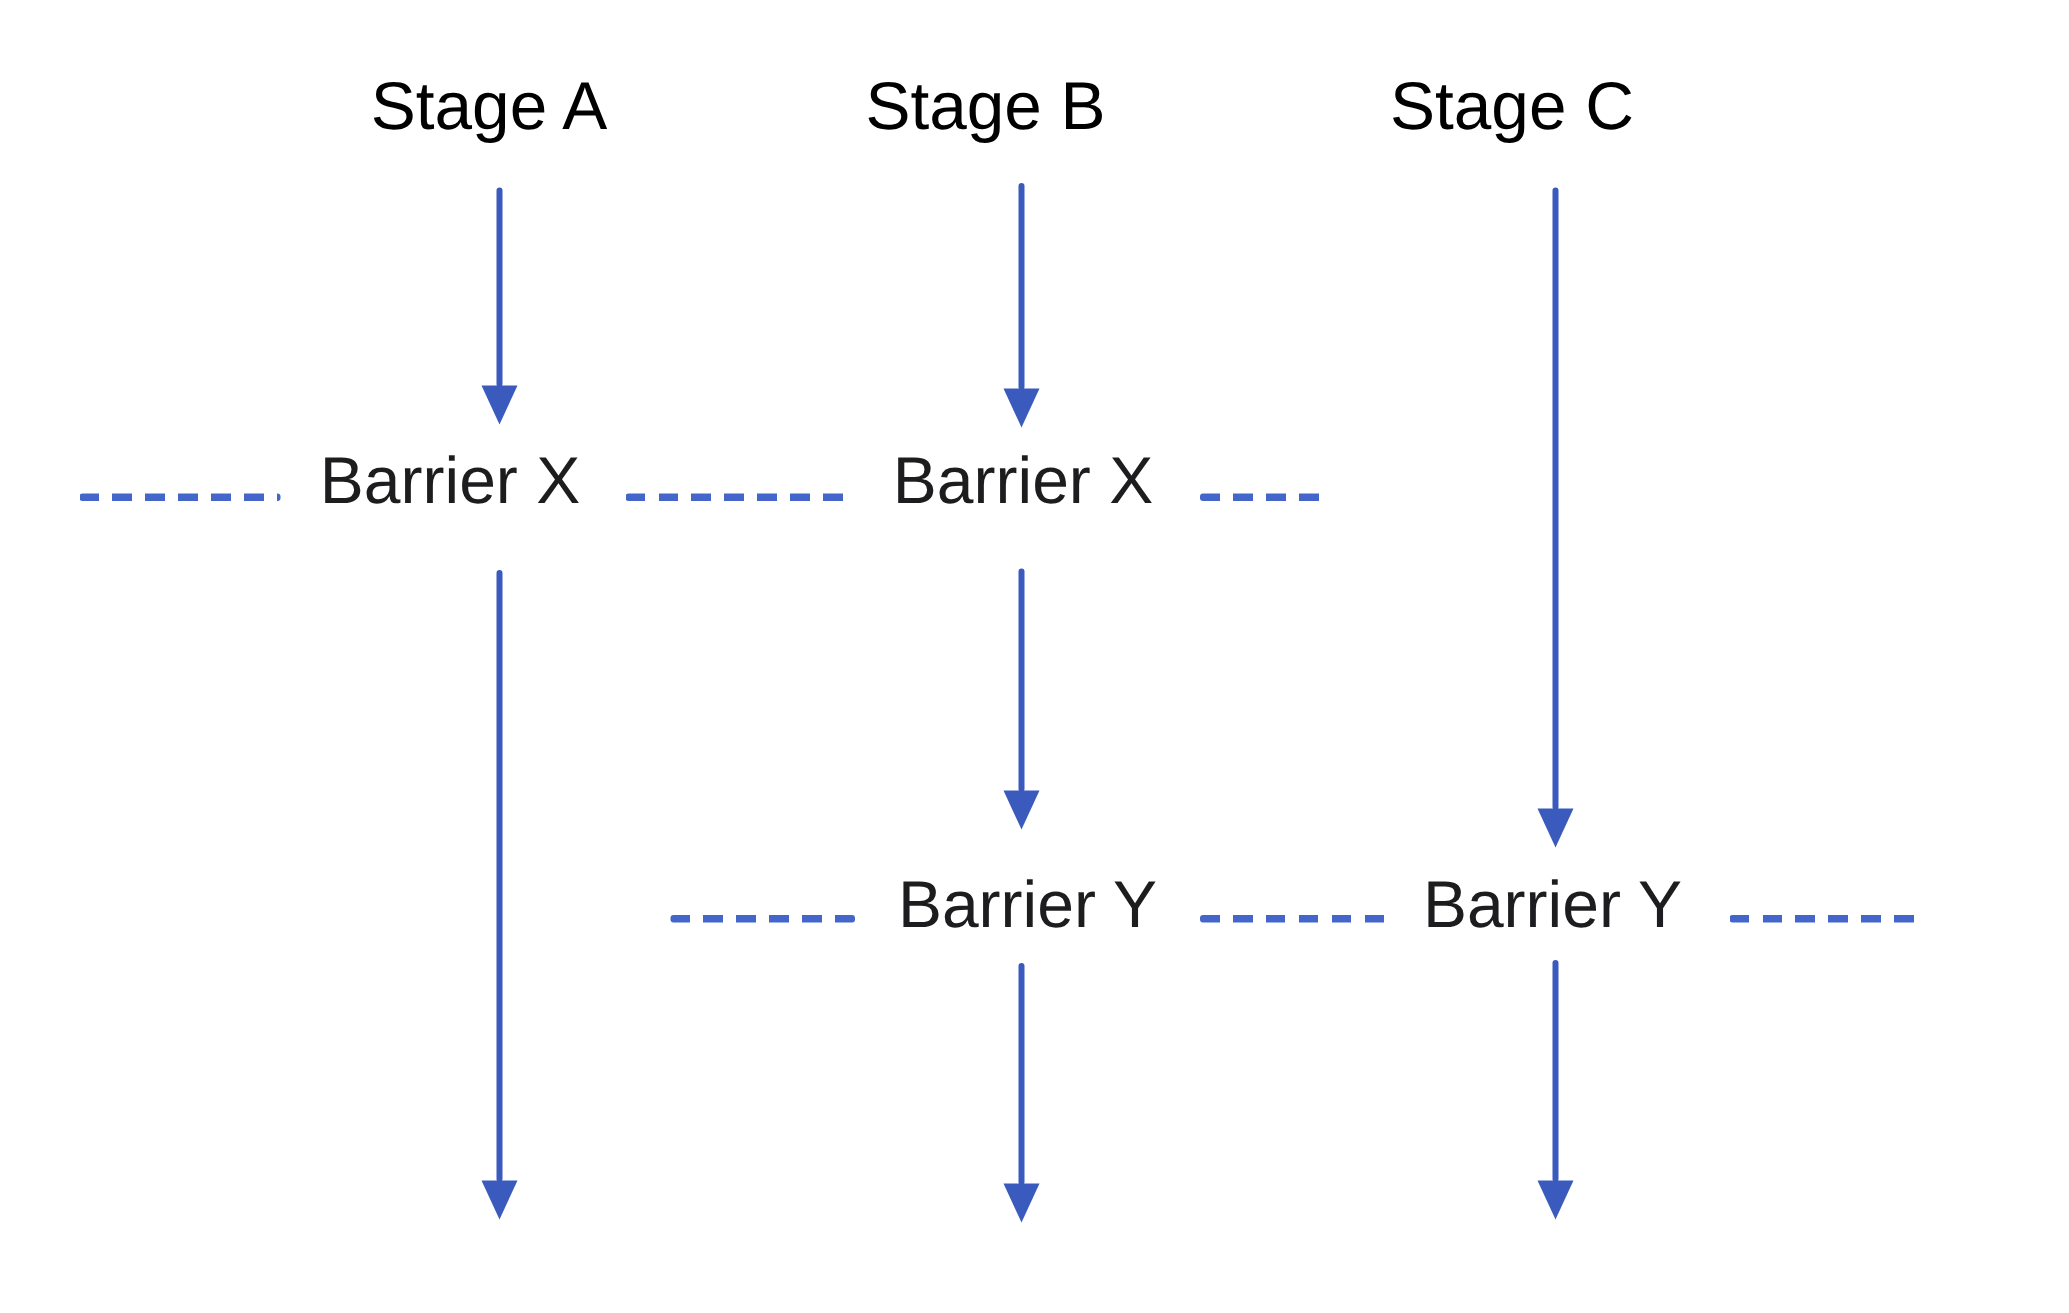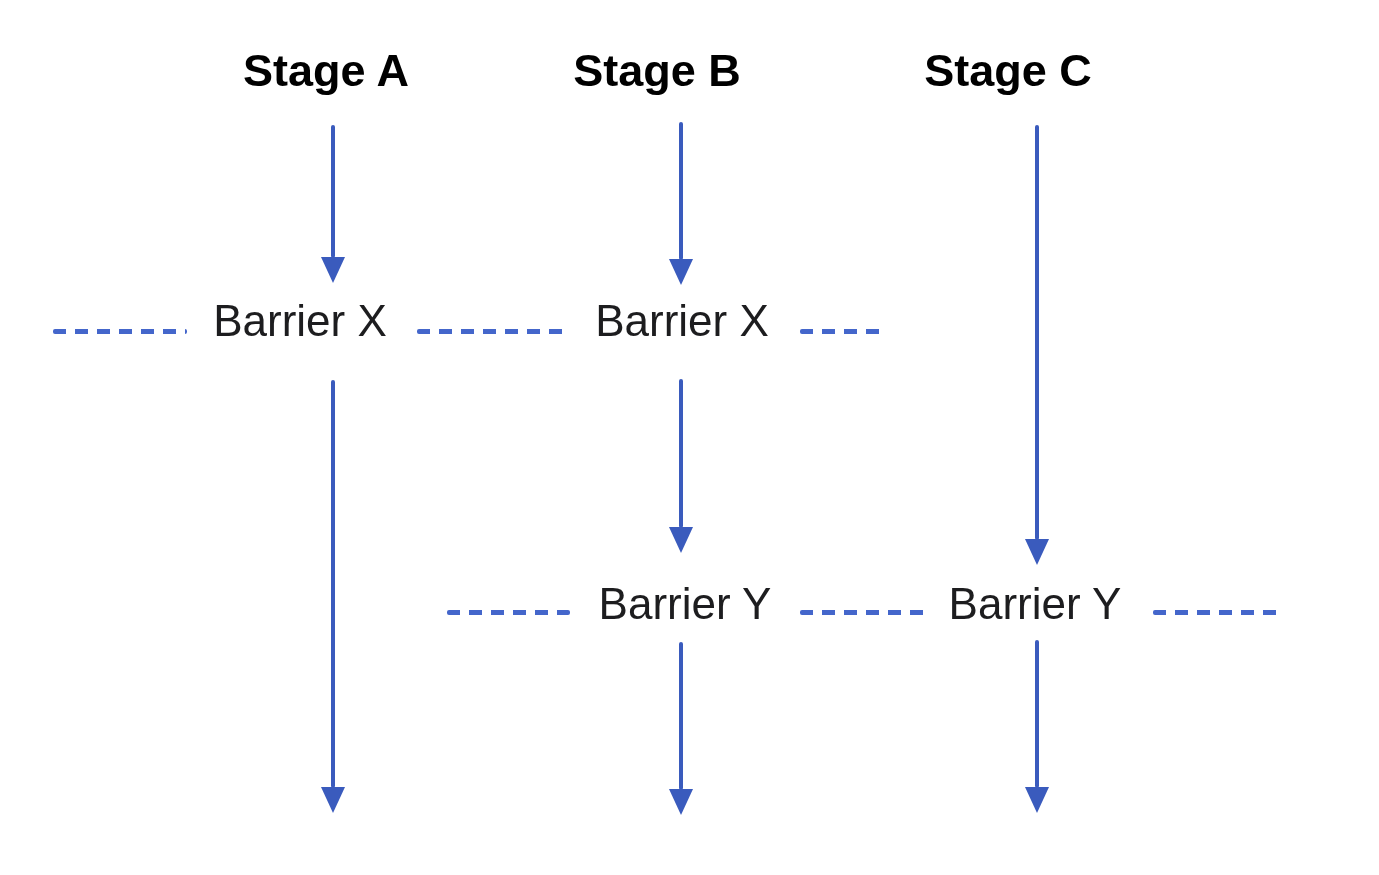--- a/index.html
+++ b/index.html
@@ -14,21 +14,21 @@
     position:relative;
     width:1379px;height:875px;
     background:var(--background);
     overflow:hidden;
     font-family:"Liberation Sans","DejaVu Sans",sans-serif;
   }
   .stage-heading{
     position:absolute;
     transform:translateX(-50%);
     font-size:45px;
-    font-weight:bold;
+    font-weight:normal;
     color:var(--heading_text);
     white-space:nowrap;
     line-height:1;
   }
   .barrier-label{
     position:absolute;
     transform:translateX(-50%);
     font-size:44px;
     font-weight:400;
     color:var(--label_text);

